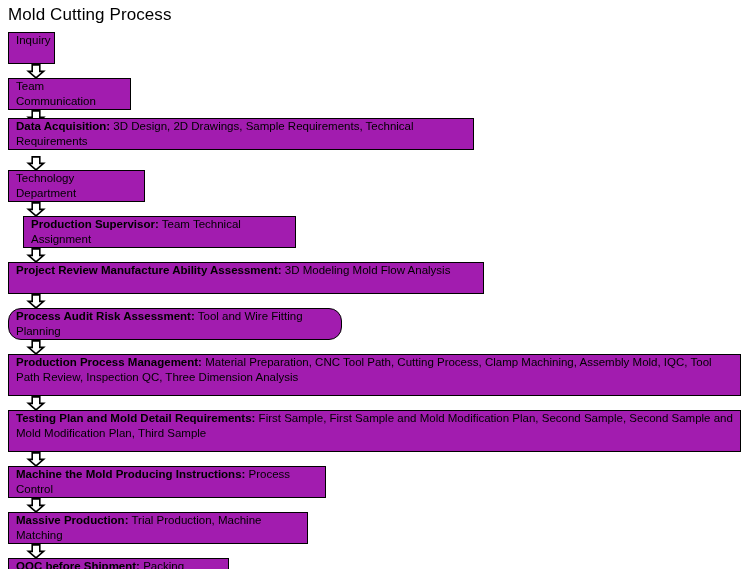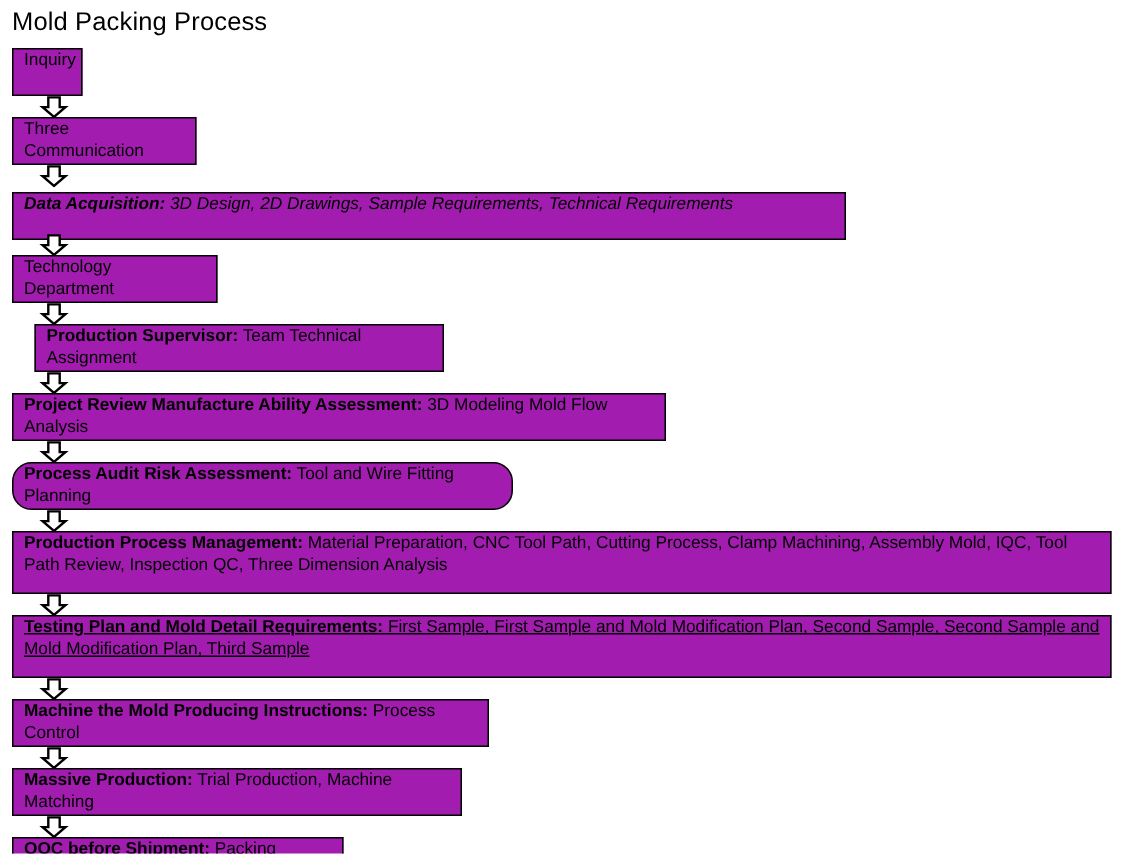--- a/index.html
+++ b/index.html
@@ -66,40 +66,40 @@
     display: block;
     width: 20px;
     height: 15px;
   }
 </style>
 </head>
 <body>
 
 <div id="canvas">
 
-  <div class="page-title">Mold Packing Process</div>
+  <div class="page-title">Mold Cutting Process</div>
 
   <div class="flow" id="flow-container">
       <div class="node" style="left: 8px; top: 0px; width: 47px; height: 32px;">
         <div class="node-label">Inquiry</div>
       </div>
       <div class="arrow" style="top: 32px;">
         <svg viewBox="0 0 20 15" xmlns="http://www.w3.org/2000/svg">
           <path d="M6.2 0.9 L13.8 0.9 L13.8 7.4 L17.6 7.4 L10 13.9 L2.4 7.4 L6.2 7.4 Z" fill="#ffffff" stroke="#000000" stroke-width="1.6" stroke-linejoin="miter"></path>
         </svg>
       </div>
       <div class="node" style="left: 8px; top: 46px; width: 123px; height: 32px;">
-        <div class="node-label">Three Communication</div>
+        <div class="node-label">Team Communication</div>
       </div>
       <div class="arrow" style="top: 78px;">
         <svg viewBox="0 0 20 15" xmlns="http://www.w3.org/2000/svg">
           <path d="M6.2 0.9 L13.8 0.9 L13.8 7.4 L17.6 7.4 L10 13.9 L2.4 7.4 L6.2 7.4 Z" fill="#ffffff" stroke="#000000" stroke-width="1.6" stroke-linejoin="miter"></path>
         </svg>
       </div>
-      <div class="node" style="left: 8px; top: 96px; width: 556px; height: 32px; font-style: italic;">
+      <div class="node" style="left: 8px; top: 86px; width: 466px; height: 32px;">
         <div class="node-label"><b>Data Acquisition:</b><span> 3D Design, 2D Drawings, Sample Requirements, Technical Requirements</span></div>
       </div>
       <div class="arrow" style="top: 124px;">
         <svg viewBox="0 0 20 15" xmlns="http://www.w3.org/2000/svg">
           <path d="M6.2 0.9 L13.8 0.9 L13.8 7.4 L17.6 7.4 L10 13.9 L2.4 7.4 L6.2 7.4 Z" fill="#ffffff" stroke="#000000" stroke-width="1.6" stroke-linejoin="miter"></path>
         </svg>
       </div>
       <div class="node" style="left: 8px; top: 138px; width: 137px; height: 32px;">
         <div class="node-label">Technology Department</div>
       </div>
@@ -109,21 +109,21 @@
         </svg>
       </div>
       <div class="node" style="left: 23px; top: 184px; width: 273px; height: 32px;">
         <div class="node-label"><b>Production Supervisor:</b><span> Team Technical Assignment</span></div>
       </div>
       <div class="arrow" style="top: 216px;">
         <svg viewBox="0 0 20 15" xmlns="http://www.w3.org/2000/svg">
           <path d="M6.2 0.9 L13.8 0.9 L13.8 7.4 L17.6 7.4 L10 13.9 L2.4 7.4 L6.2 7.4 Z" fill="#ffffff" stroke="#000000" stroke-width="1.6" stroke-linejoin="miter"></path>
         </svg>
       </div>
-      <div class="node" style="left: 8px; top: 230px; width: 436px; height: 32px;">
+      <div class="node" style="left: 8px; top: 230px; width: 476px; height: 32px;">
         <div class="node-label"><b>Project Review Manufacture Ability Assessment:</b><span> 3D Modeling Mold Flow Analysis</span></div>
       </div>
       <div class="arrow" style="top: 262px;">
         <svg viewBox="0 0 20 15" xmlns="http://www.w3.org/2000/svg">
           <path d="M6.2 0.9 L13.8 0.9 L13.8 7.4 L17.6 7.4 L10 13.9 L2.4 7.4 L6.2 7.4 Z" fill="#ffffff" stroke="#000000" stroke-width="1.6" stroke-linejoin="miter"></path>
         </svg>
       </div>
       <div class="node" style="left: 8px; top: 276px; width: 334px; height: 32px; border-radius: 13px;">
         <div class="node-label"><b>Process Audit Risk Assessment:</b><span> Tool and Wire Fitting Planning</span></div>
       </div>
@@ -133,21 +133,21 @@
         </svg>
       </div>
       <div class="node" style="left: 8px; top: 322px; width: 733px; height: 42px;">
         <div class="node-label"><b>Production Process Management:</b><span> Material Preparation, CNC Tool Path, Cutting Process, Clamp Machining,  Assembly Mold, IQC, Tool Path Review, Inspection QC, Three Dimension Analysis</span></div>
       </div>
       <div class="arrow" style="top: 364px;">
         <svg viewBox="0 0 20 15" xmlns="http://www.w3.org/2000/svg">
           <path d="M6.2 0.9 L13.8 0.9 L13.8 7.4 L17.6 7.4 L10 13.9 L2.4 7.4 L6.2 7.4 Z" fill="#ffffff" stroke="#000000" stroke-width="1.6" stroke-linejoin="miter"></path>
         </svg>
       </div>
-      <div class="node" style="left: 8px; top: 378px; width: 733px; height: 42px; text-decoration: underline;">
+      <div class="node" style="left: 8px; top: 378px; width: 733px; height: 42px;">
         <div class="node-label"><b>Testing Plan and Mold Detail Requirements:</b><span> First Sample, First Sample and Mold Modification Plan, Second Sample,  Second Sample and Mold Modification Plan, Third Sample</span></div>
       </div>
       <div class="arrow" style="top: 420px;">
         <svg viewBox="0 0 20 15" xmlns="http://www.w3.org/2000/svg">
           <path d="M6.2 0.9 L13.8 0.9 L13.8 7.4 L17.6 7.4 L10 13.9 L2.4 7.4 L6.2 7.4 Z" fill="#ffffff" stroke="#000000" stroke-width="1.6" stroke-linejoin="miter"></path>
         </svg>
       </div>
       <div class="node" style="left: 8px; top: 434px; width: 318px; height: 32px;">
         <div class="node-label"><b>Machine the Mold Producing Instructions:</b><span> Process Control</span></div>
       </div>

